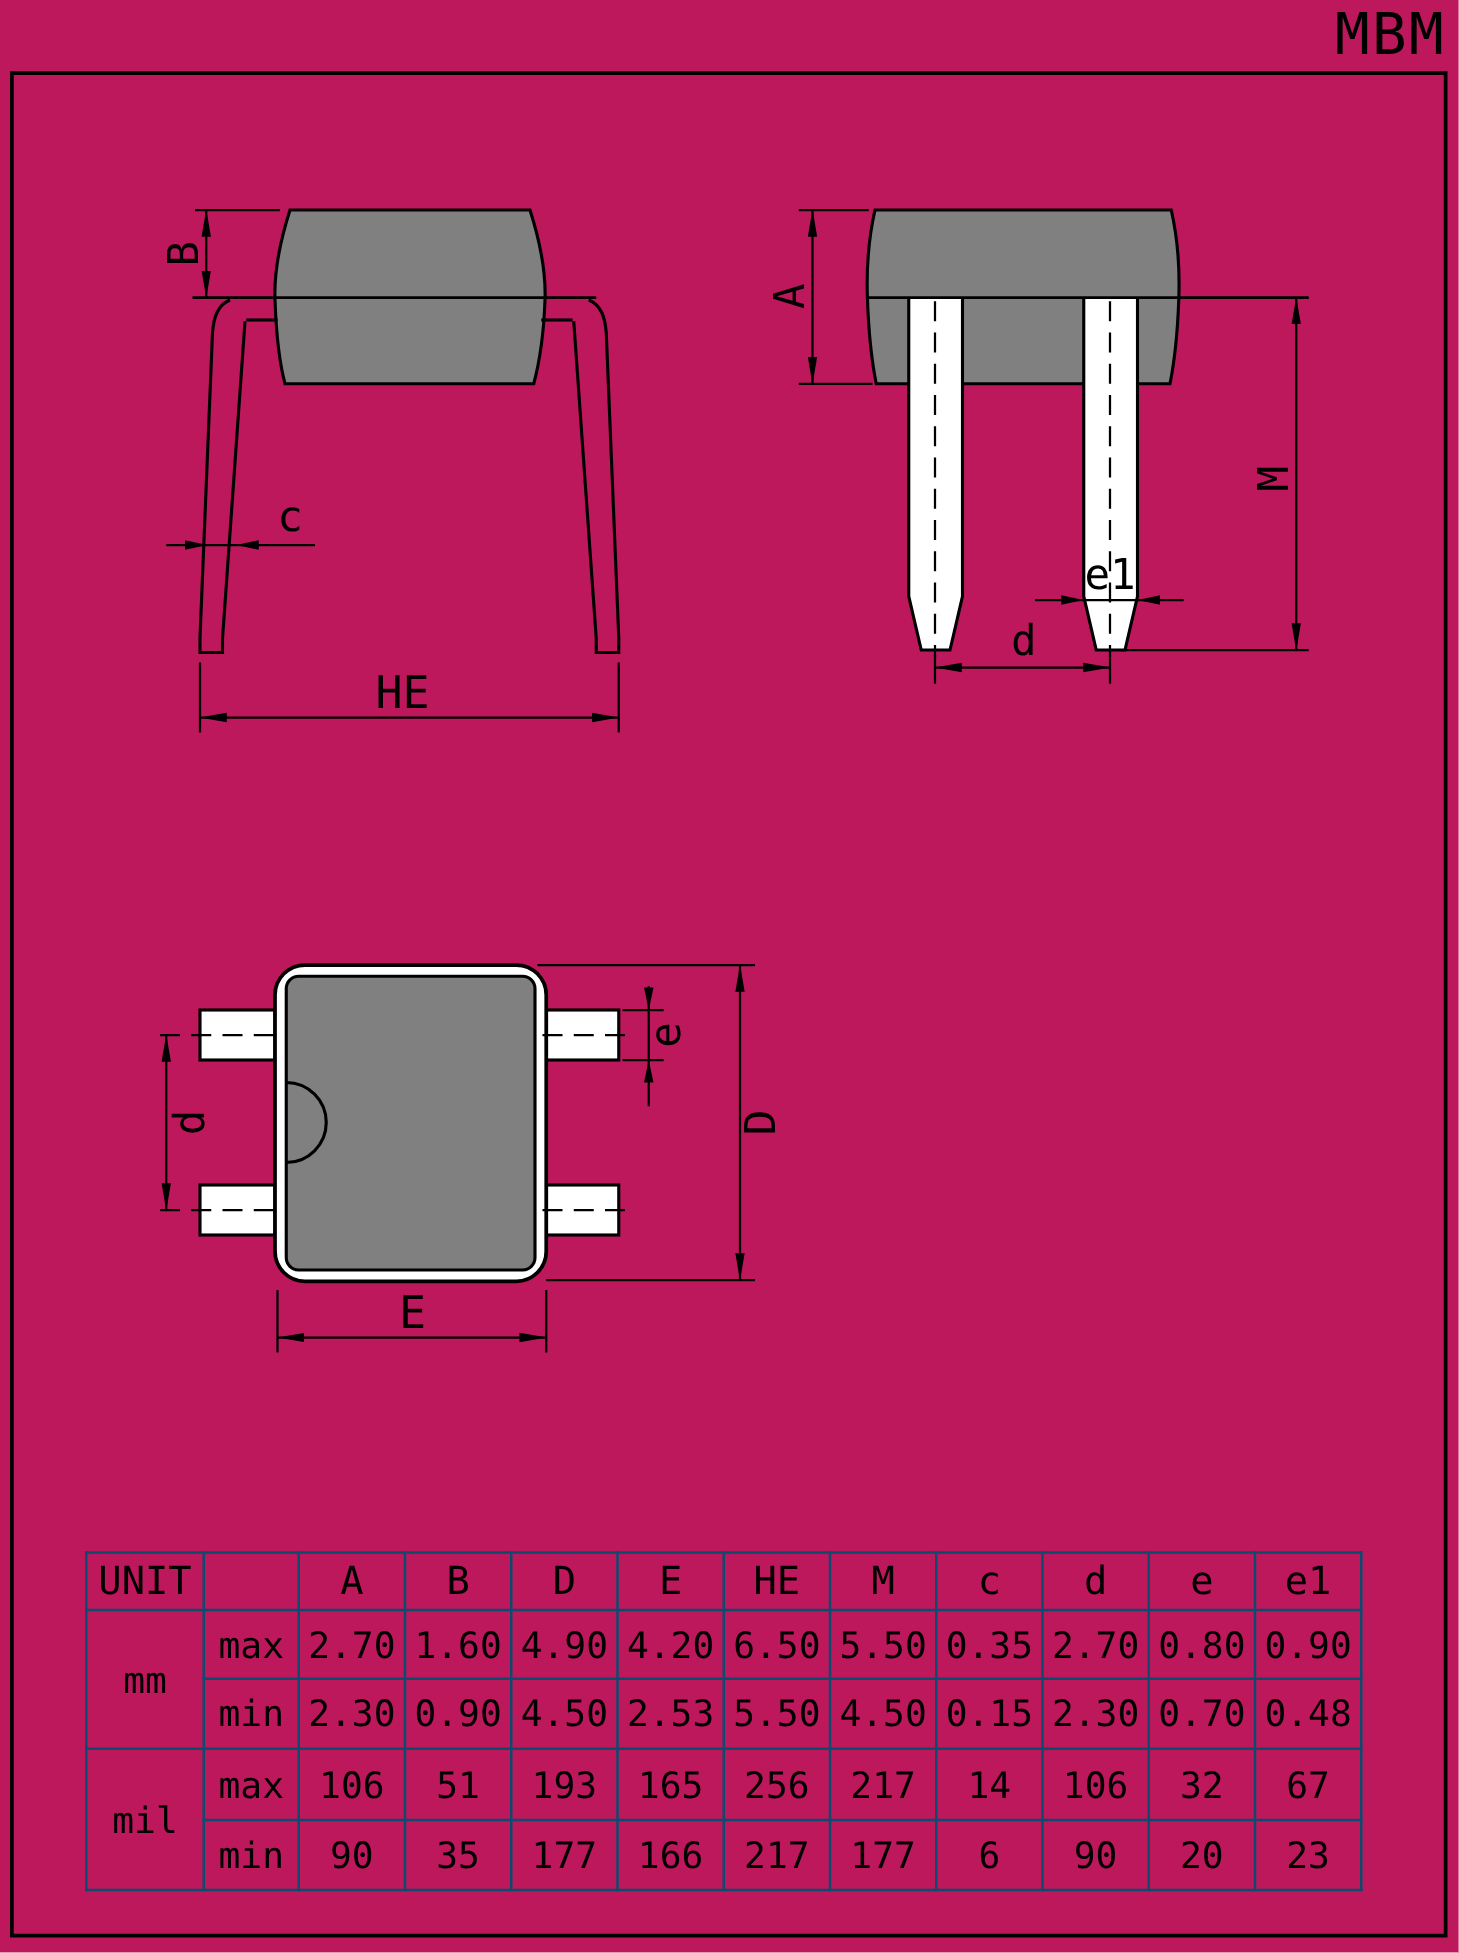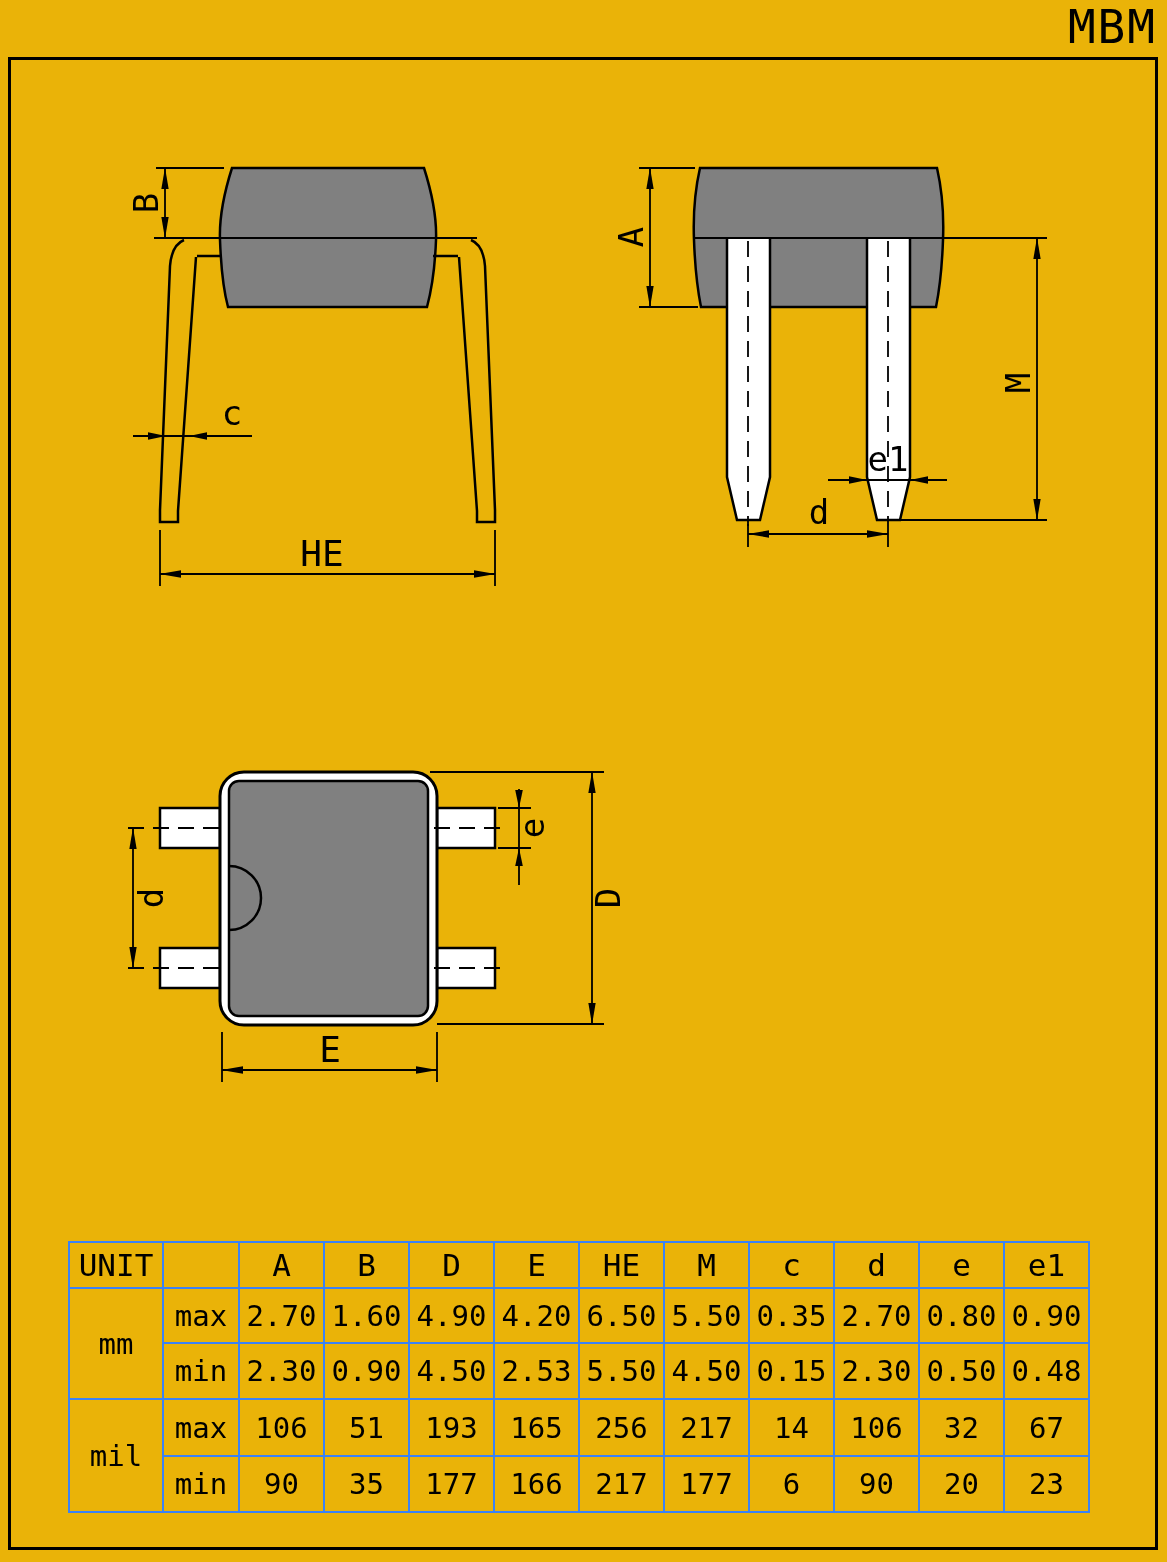--- a/index.html
+++ b/index.html
@@ -1,19 +1,19 @@
 <!DOCTYPE html>
 <html><head>
 <meta charset="utf-8">
 <style>
   html,body{margin:0;padding:0;background:#fff;}
   #page{
     position:relative;
     width:1167px;height:1562px;
-    background:#eab308;
+    background:#be185d;
     font-family:"DejaVu Sans Mono",monospace;
     color:#000;
     overflow:hidden;
   }
   #doc-title{
     position:absolute; top:4px; right:10px;
     font-size:46px; line-height:46px; letter-spacing:2px;
     font-weight:400;
   }
   #frame{
@@ -27,21 +27,21 @@
     font-size:31px; line-height:34px; letter-spacing:1px;
     white-space:nowrap;
   }
   #mech-table{
     position:absolute; left:68px; top:1241px;
     border-collapse:collapse;
     table-layout:fixed;
     font-size:29px;
   }
   #mech-table td{
-    border:2px solid #3b82f6;
+    border:2px solid #0c4a6e;
     text-align:center;
     vertical-align:middle;
     padding:0;
     overflow:hidden;
   }
   #mech-table tr.hdr td{height:44px;font-size:31px;}
   #mech-table tr.r1 td{height:53px;}
   #mech-table tr.r2 td{height:54px;}
   #mech-table tr.r3 td{height:55px;}
   #mech-table tr.r4 td{height:54px;}
@@ -205,21 +205,21 @@
       <tr class="r2">
         <td>min</td>
         <td>2.30</td>
         <td>0.90</td>
         <td>4.50</td>
         <td>2.53</td>
         <td>5.50</td>
         <td>4.50</td>
         <td>0.15</td>
         <td>2.30</td>
-        <td>0.50</td>
+        <td>0.70</td>
         <td>0.48</td>
       </tr>
       <tr class="r3">
         <td rowspan="2">mil</td>
         <td>max</td>
         <td>106</td>
         <td>51</td>
         <td>193</td>
         <td>165</td>
         <td>256</td>

